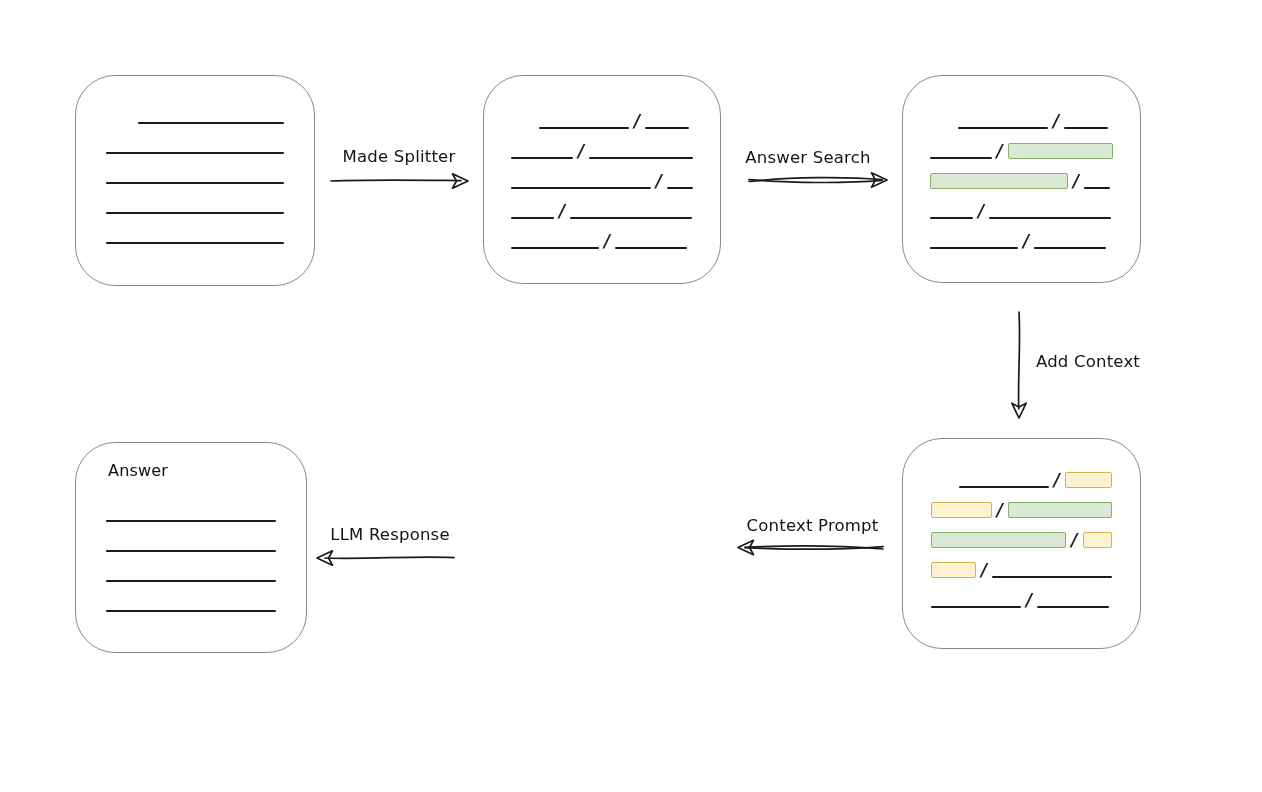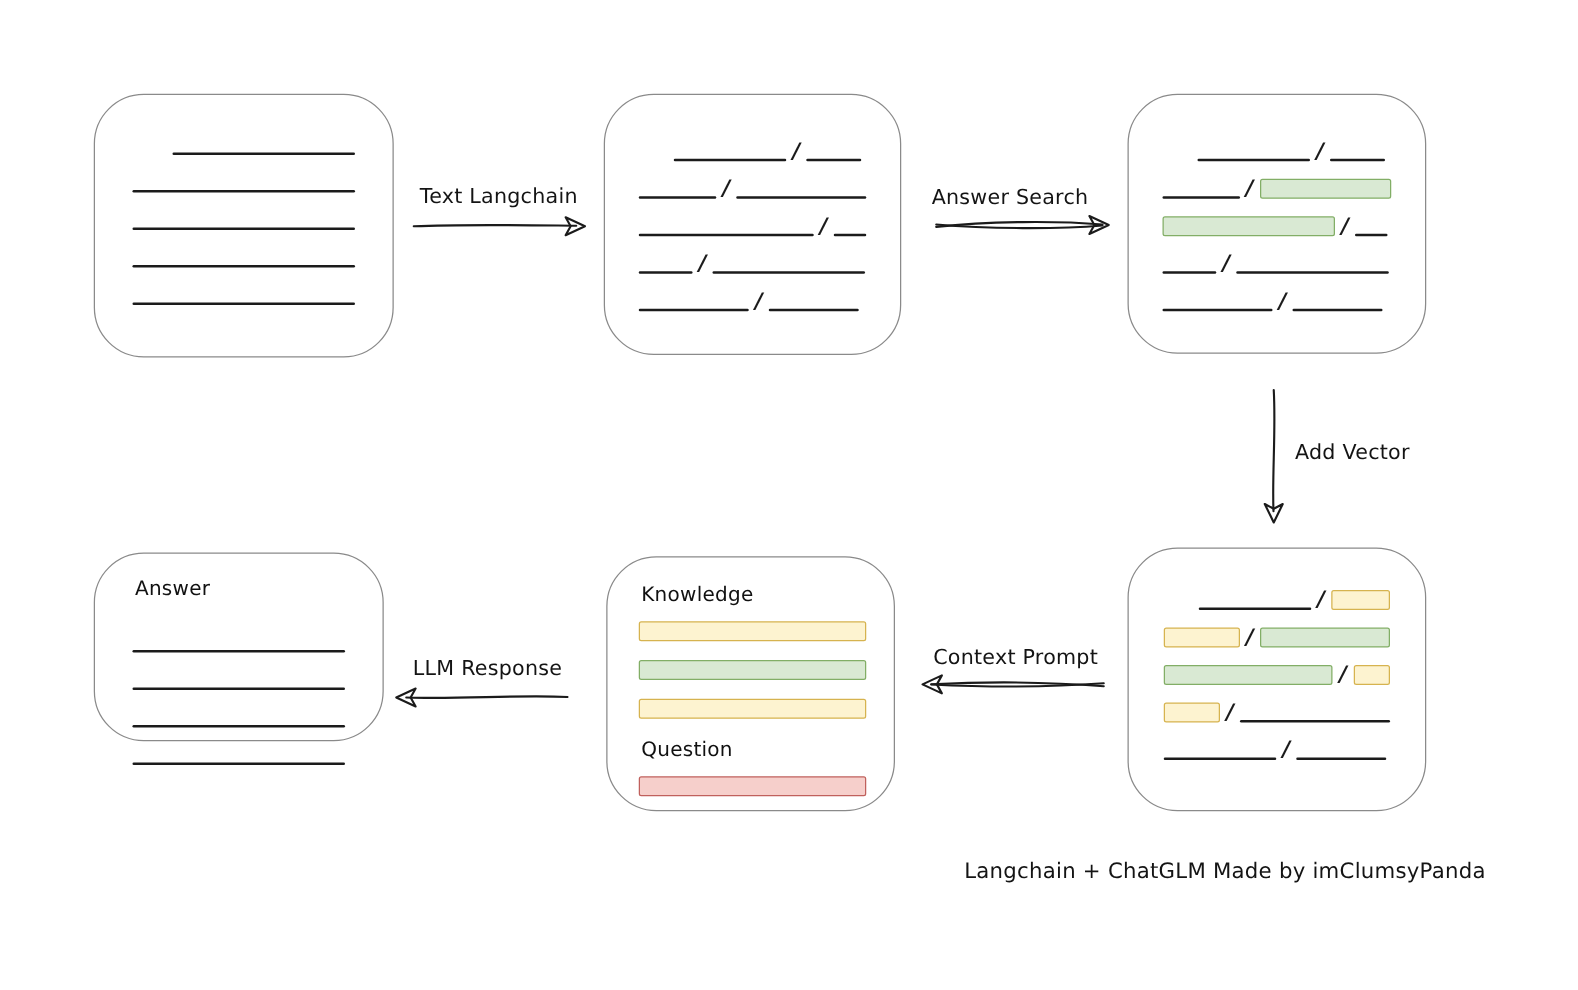--- a/index.html
+++ b/index.html
@@ -189,52 +189,39 @@
           <span class="seg-line" style="width: 120px;"></span>
         </div>
         <div class="crow">
           <span class="seg-line" style="width: 90px;"></span>
           <span class="seg-slash">/</span>
           <span class="seg-line" style="width: 72px;"></span>
         </div>
       </div>
   </div>
 
-  <div class="node-box b-prompt" style="left:485px;top:445px;width:231px;height:204px;">
-    <div class="box-label knowledge-label">Knowledge</div>
-    <div>
-        <div class="bar bar-yellow"></div>
-        <div class="bar bar-green"></div>
-        <div class="bar bar-yellow"></div>
-      </div>
-    <div class="box-label question-label">Question</div>
-    <div>
-        <div class="bar bar-red"></div>
-      </div>
-  </div>
-
-  <div class="node-box b-answer" style="left:75px;top:442px;width:232px;height:151px;">
+
+  <div class="node-box b-answer" style="left:75px;top:442px;width:232px;height:211px;">
     <div class="box-label answer-label">Answer</div>
     <div>
         <div class="crow">
           <span class="seg-line" style="width: 175px;"></span>
         </div>
         <div class="crow">
           <span class="seg-line" style="width: 175px;"></span>
         </div>
         <div class="crow">
           <span class="seg-line" style="width: 175px;"></span>
         </div>
         <div class="crow">
           <span class="seg-line" style="width: 175px;"></span>
         </div>
       </div>
   </div>
 
-  <div class="arrow-label" style="left:329px;top:147px;width:140px;">Text Langchain</div>
+  <div class="arrow-label" style="left:329px;top:147px;width:140px;">Made Splitter</div>
   <div class="arrow-label" style="left:738px;top:148px;width:140px;">Answer Search</div>
-  <div class="arrow-label" style="left:1036px;top:352px;width:120px;text-align:left;">Add Vector</div>
+  <div class="arrow-label" style="left:1036px;top:352px;width:120px;text-align:left;">Add Context</div>
   <div class="arrow-label" style="left:730px;top:516px;width:165px;">Context Prompt</div>
   <div class="arrow-label" style="left:319px;top:525px;width:142px;">LLM Response</div>
 
-  <div class="credit">Langchain + ChatGLM Made by imClumsyPanda</div>
 
 </div>
 
 </body></html>

